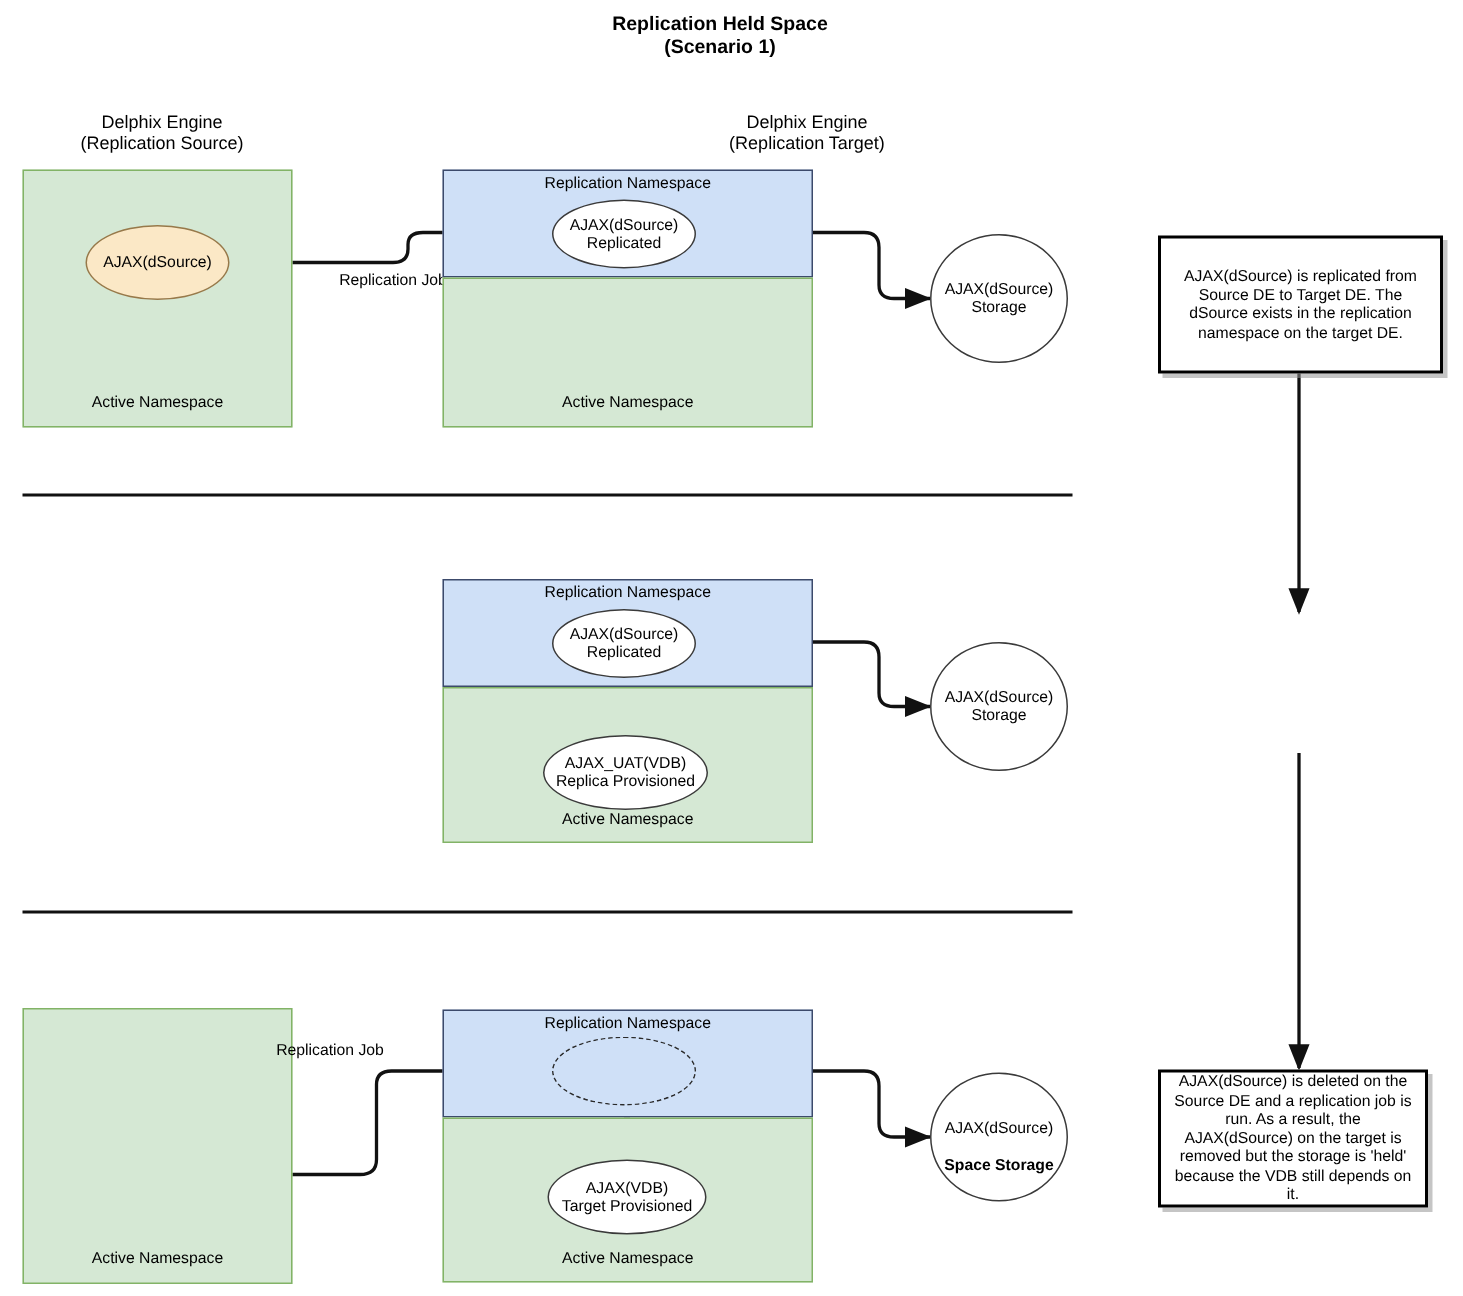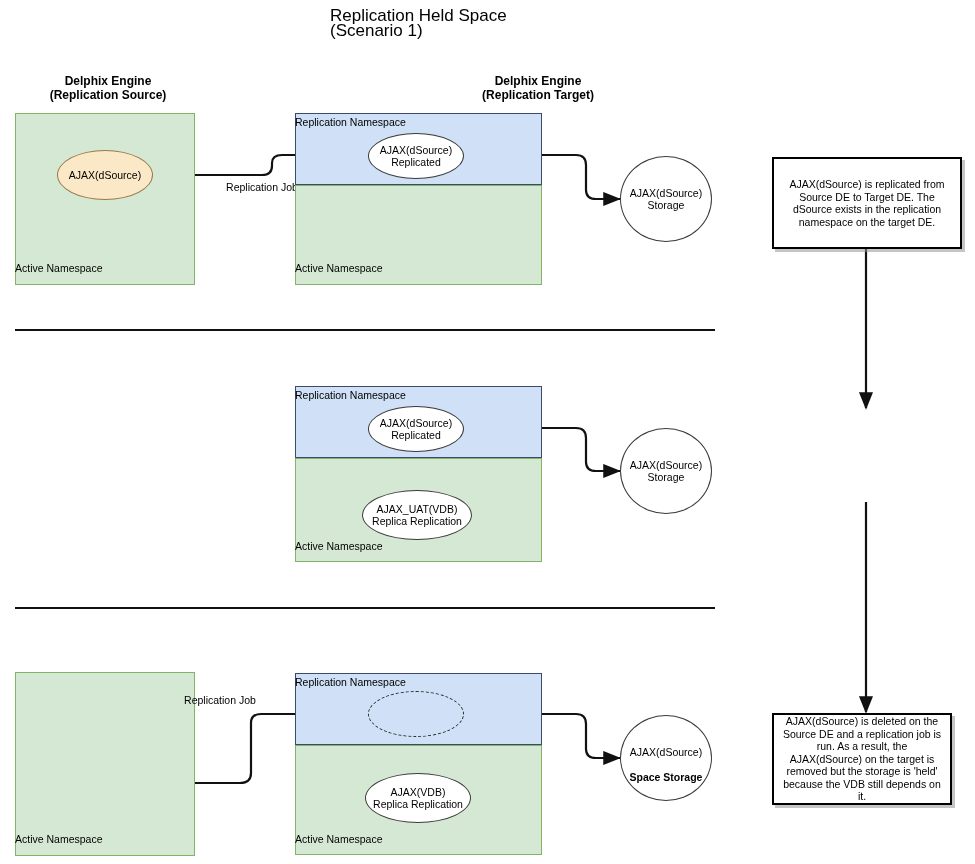--- a/index.html
+++ b/index.html
@@ -16,36 +16,37 @@
     position: relative;
     width: 975px;
     height: 864px;
     background: #ffffff;
     overflow: hidden;
   }
 
   
   .title {
     position: absolute;
+    text-align: center;
+    font-weight: bold;
+    font-size: 13px;
+    line-height: 15px;
+    white-space: pre-line;
+  }
+  .hdr {
+    position: absolute;
+    text-align: center;
     font-weight: normal;
-    font-size: 17px;
-    line-height: 15px;
-    white-space: pre-line;
-  }
-  .hdr {
-    position: absolute;
-    text-align: center;
-    font-weight: bold;
     font-size: 12px;
     line-height: 14px;
     white-space: pre-line;
   }
   .ns-label {
     position: absolute;
-    text-align: left;
+    text-align: center;
     font-size: 10.5px;
     line-height: 12px;
     color: #000;
   }
   .edge-label {
     position: absolute;
     text-align: center;
     font-size: 10.5px;
     line-height: 12px;
     background: transparent;
@@ -215,21 +216,21 @@
   <div class="ns-replication" style="left:295px; top:386px; width:247px; height:72px;"></div>
   <div class="ns-label" style="left:295px; top:389px; width:247px;">Replication Namespace</div>
 
   <div class="ns-active" style="left:295px; top:458px; width:247px; height:104px;"></div>
   <div class="ns-label" style="left:295px; top:540px; width:247px;">Active Namespace</div>
 
   <div class="ellipse white" style="left:368px; top:406px; width:96px; height:46px;">AJAX(dSource)
 Replicated</div>
 
   <div class="ellipse white" style="left:362px; top:490px; width:110px; height:50px;">AJAX_UAT(VDB)
-Replica Replication</div>
+Replica Provisioned</div>
 
   <div class="circle" style="left:620px; top:428px; width:92px; height:86px;">
     <span style="white-space:pre-line;">AJAX(dSource)
 Storage</span>
   </div>
 
 
   <div class="divider" style="left:15px; top:607px; width:700px;"></div>
 
   <div class="engine-box" style="left:15px; top:672px; width:180px; height:184px;"></div>
@@ -239,21 +240,21 @@
 
   <div class="ns-replication" style="left:295px; top:673px; width:247px; height:72px;"></div>
   <div class="ns-label" style="left:295px; top:676px; width:247px;">Replication Namespace</div>
 
   <div class="ns-active" style="left:295px; top:745px; width:247px; height:110px;"></div>
   <div class="ns-label" style="left:295px; top:833px; width:247px;">Active Namespace</div>
 
   <div class="ellipse ghost" style="left:368px; top:691px; width:96px; height:46px;"></div>
 
   <div class="ellipse white" style="left:365px; top:773px; width:106px; height:50px;">AJAX(VDB)
-Replica Replication</div>
+Target Provisioned</div>
 
   <div class="circle" style="left:620px; top:715px; width:92px; height:86px;">
     <span>
       <span>AJAX(dSource)</span><br>
       <span class="strong">Space Storage</span>
     </span>
   </div>
 
   <div class="note" style="left:772px; top:713px; width:180px; height:92px;">AJAX(dSource) is deleted on the Source DE and a replication job is run.  As a result, the AJAX(dSource) on the target is removed but the storage is 'held' because the VDB still depends on it.</div>
 

